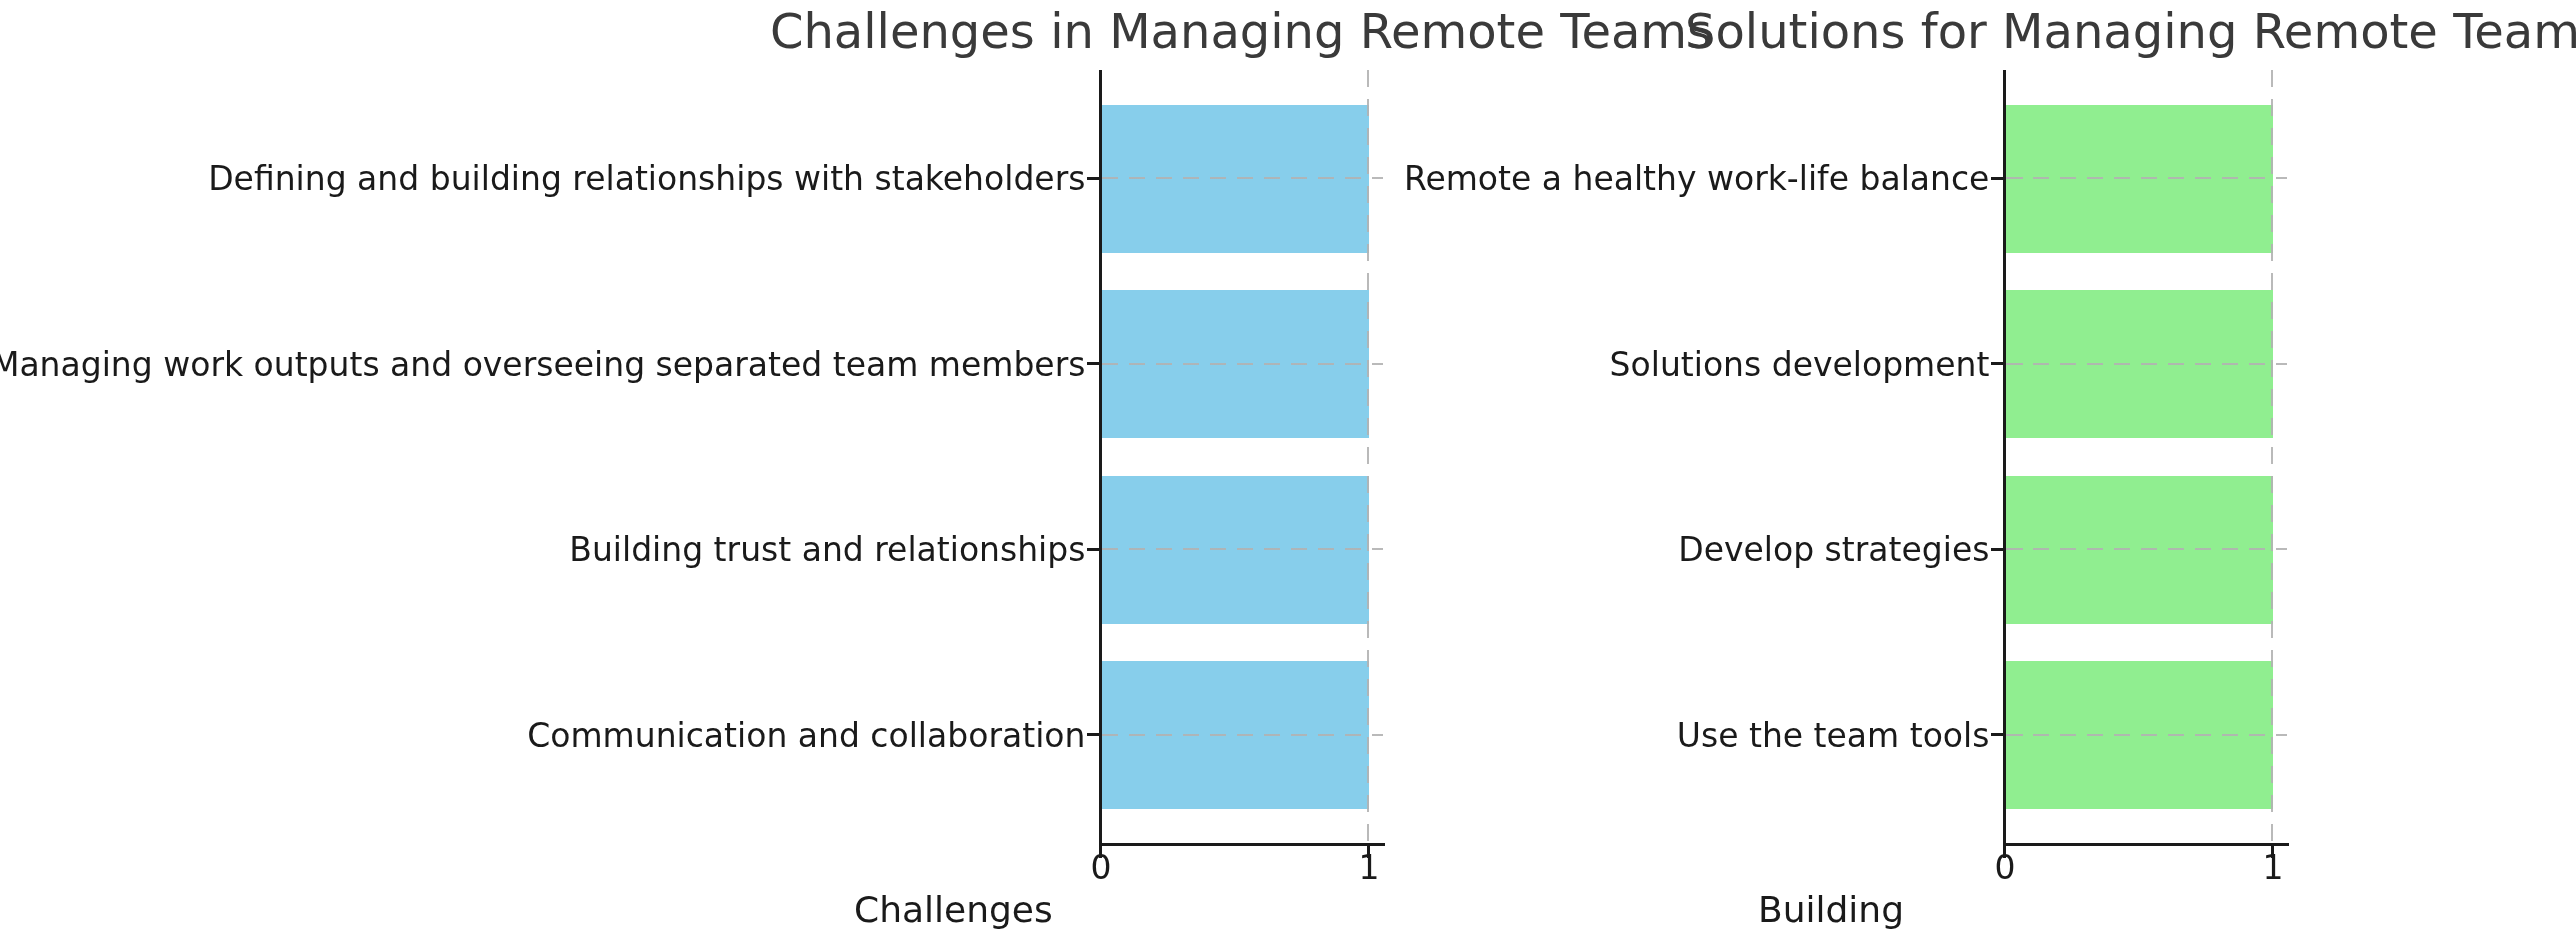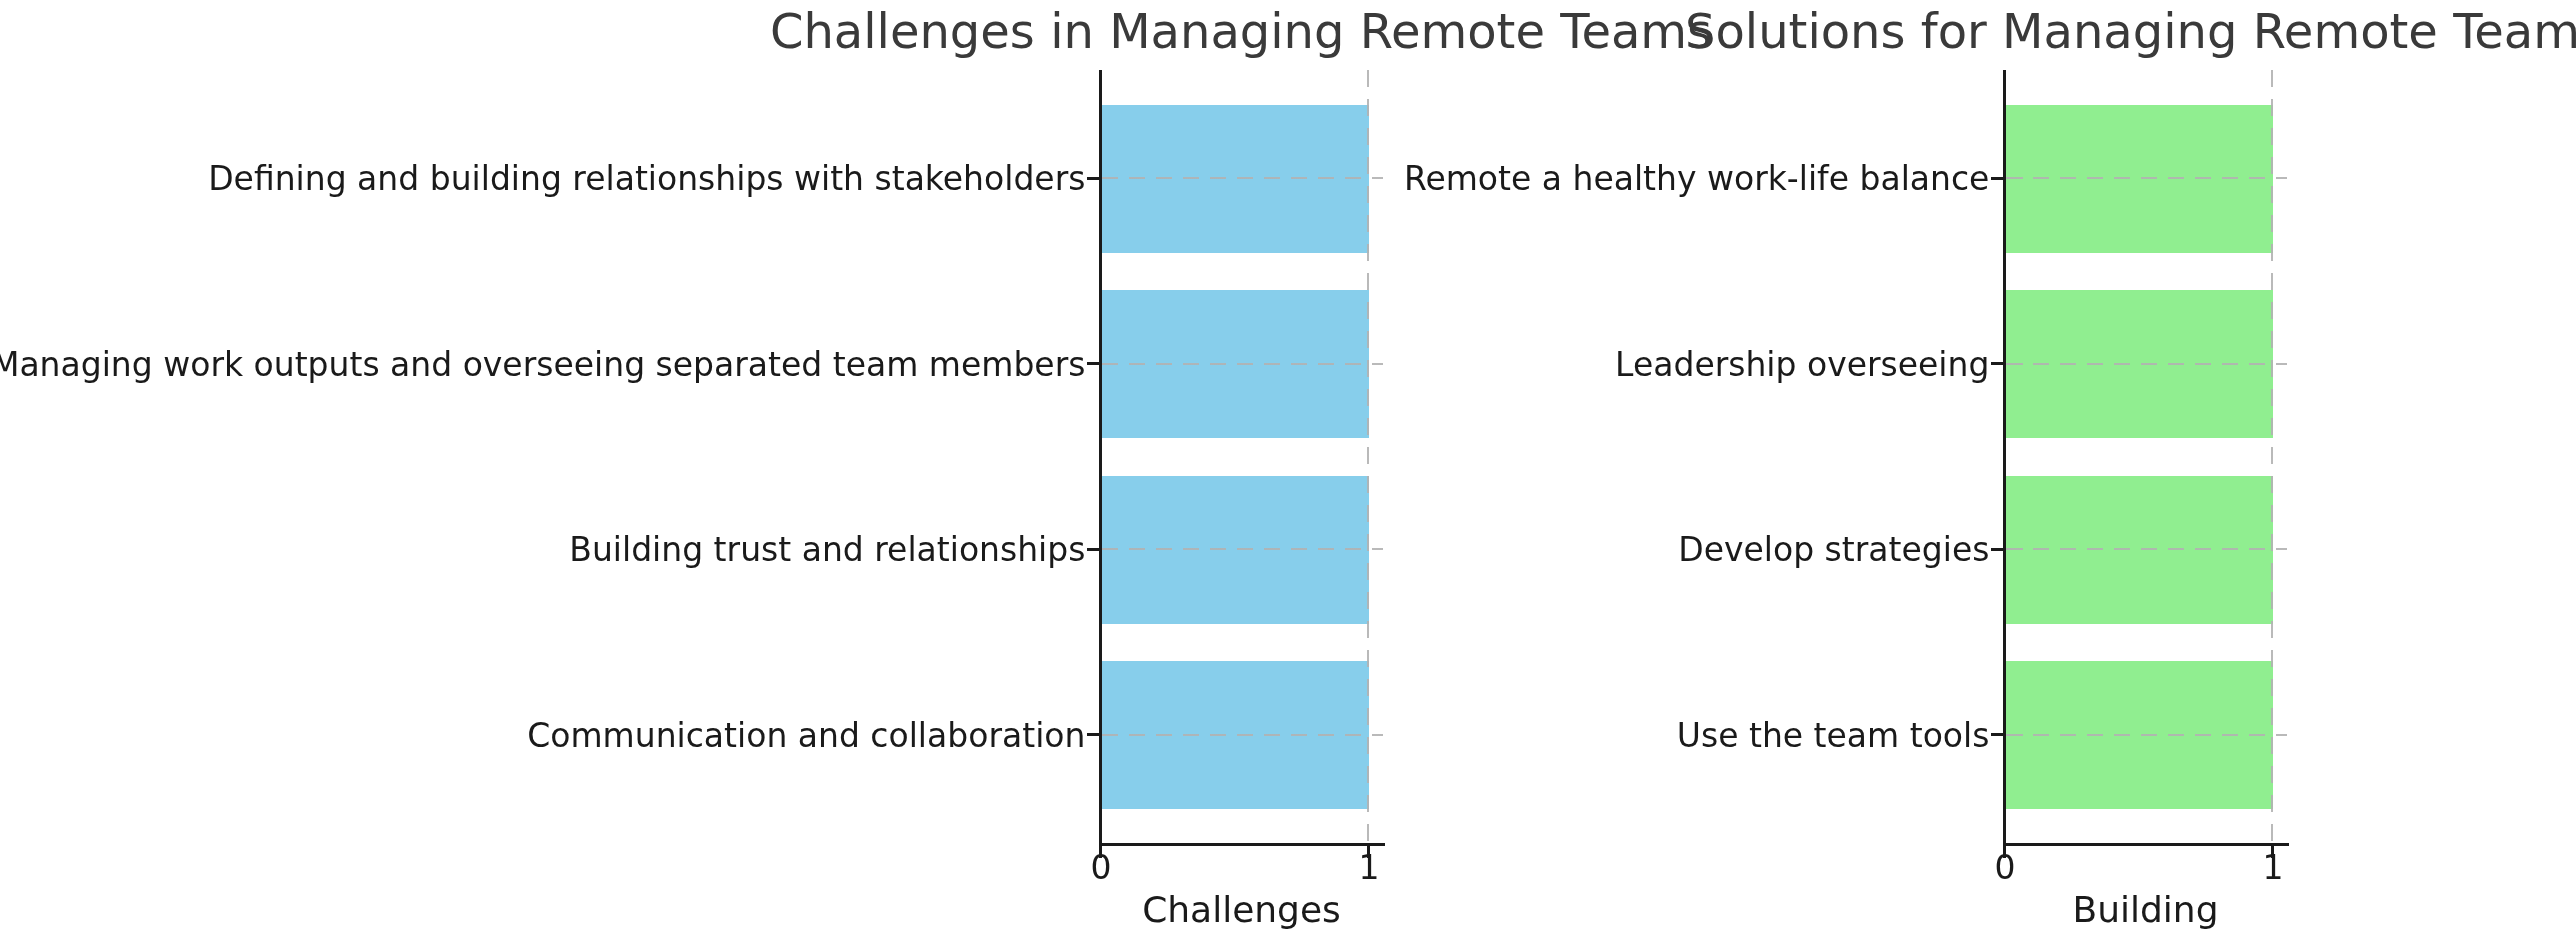--- a/index.html
+++ b/index.html
@@ -123,21 +123,20 @@
     line-height: 39px;
     color: #1a1a1a;
   }
   .xtick-label.x0 { left: calc(var(--px) - 56px); }
   .xtick-label.x1 { left: calc(var(--px) + 212px); }
   .x-axis-label {
     position: absolute;
     top: 887px;
     left: calc(var(--px) - 245px);
     width: 775px;
-    text-align: center;
     font-size: 36px;
     line-height: 45px;
     color: #1a1a1a;
   }
 </style>
 </head>
 <body>
 
 <div class="figure">
 
@@ -173,21 +172,21 @@
     <div class="xtick x1"></div>
     <div class="xtick-label x0">0</div>
     <div class="xtick-label x1">1</div>
     <div class="x-axis-label">Challenges</div>
   </section>
 
   <section class="chart c1" id="chart-1">
     <div class="title">Solutions for Managing Remote Teams</div>
 
     <div class="cat-label t0">Remote a healthy work-life balance</div>
-    <div class="cat-label t1">Leadership overseeing</div>
+    <div class="cat-label t1">Solutions development</div>
     <div class="cat-label t2">Develop strategies</div>
     <div class="cat-label t3">Use the team tools</div>
 
     <div class="ytick t0"></div>
     <div class="ytick t1"></div>
     <div class="ytick t2"></div>
     <div class="ytick t3"></div>
 
     <div class="plot">
       <div class="bar r0" style="width: 267px; background: rgb(144, 238, 144);"></div>

